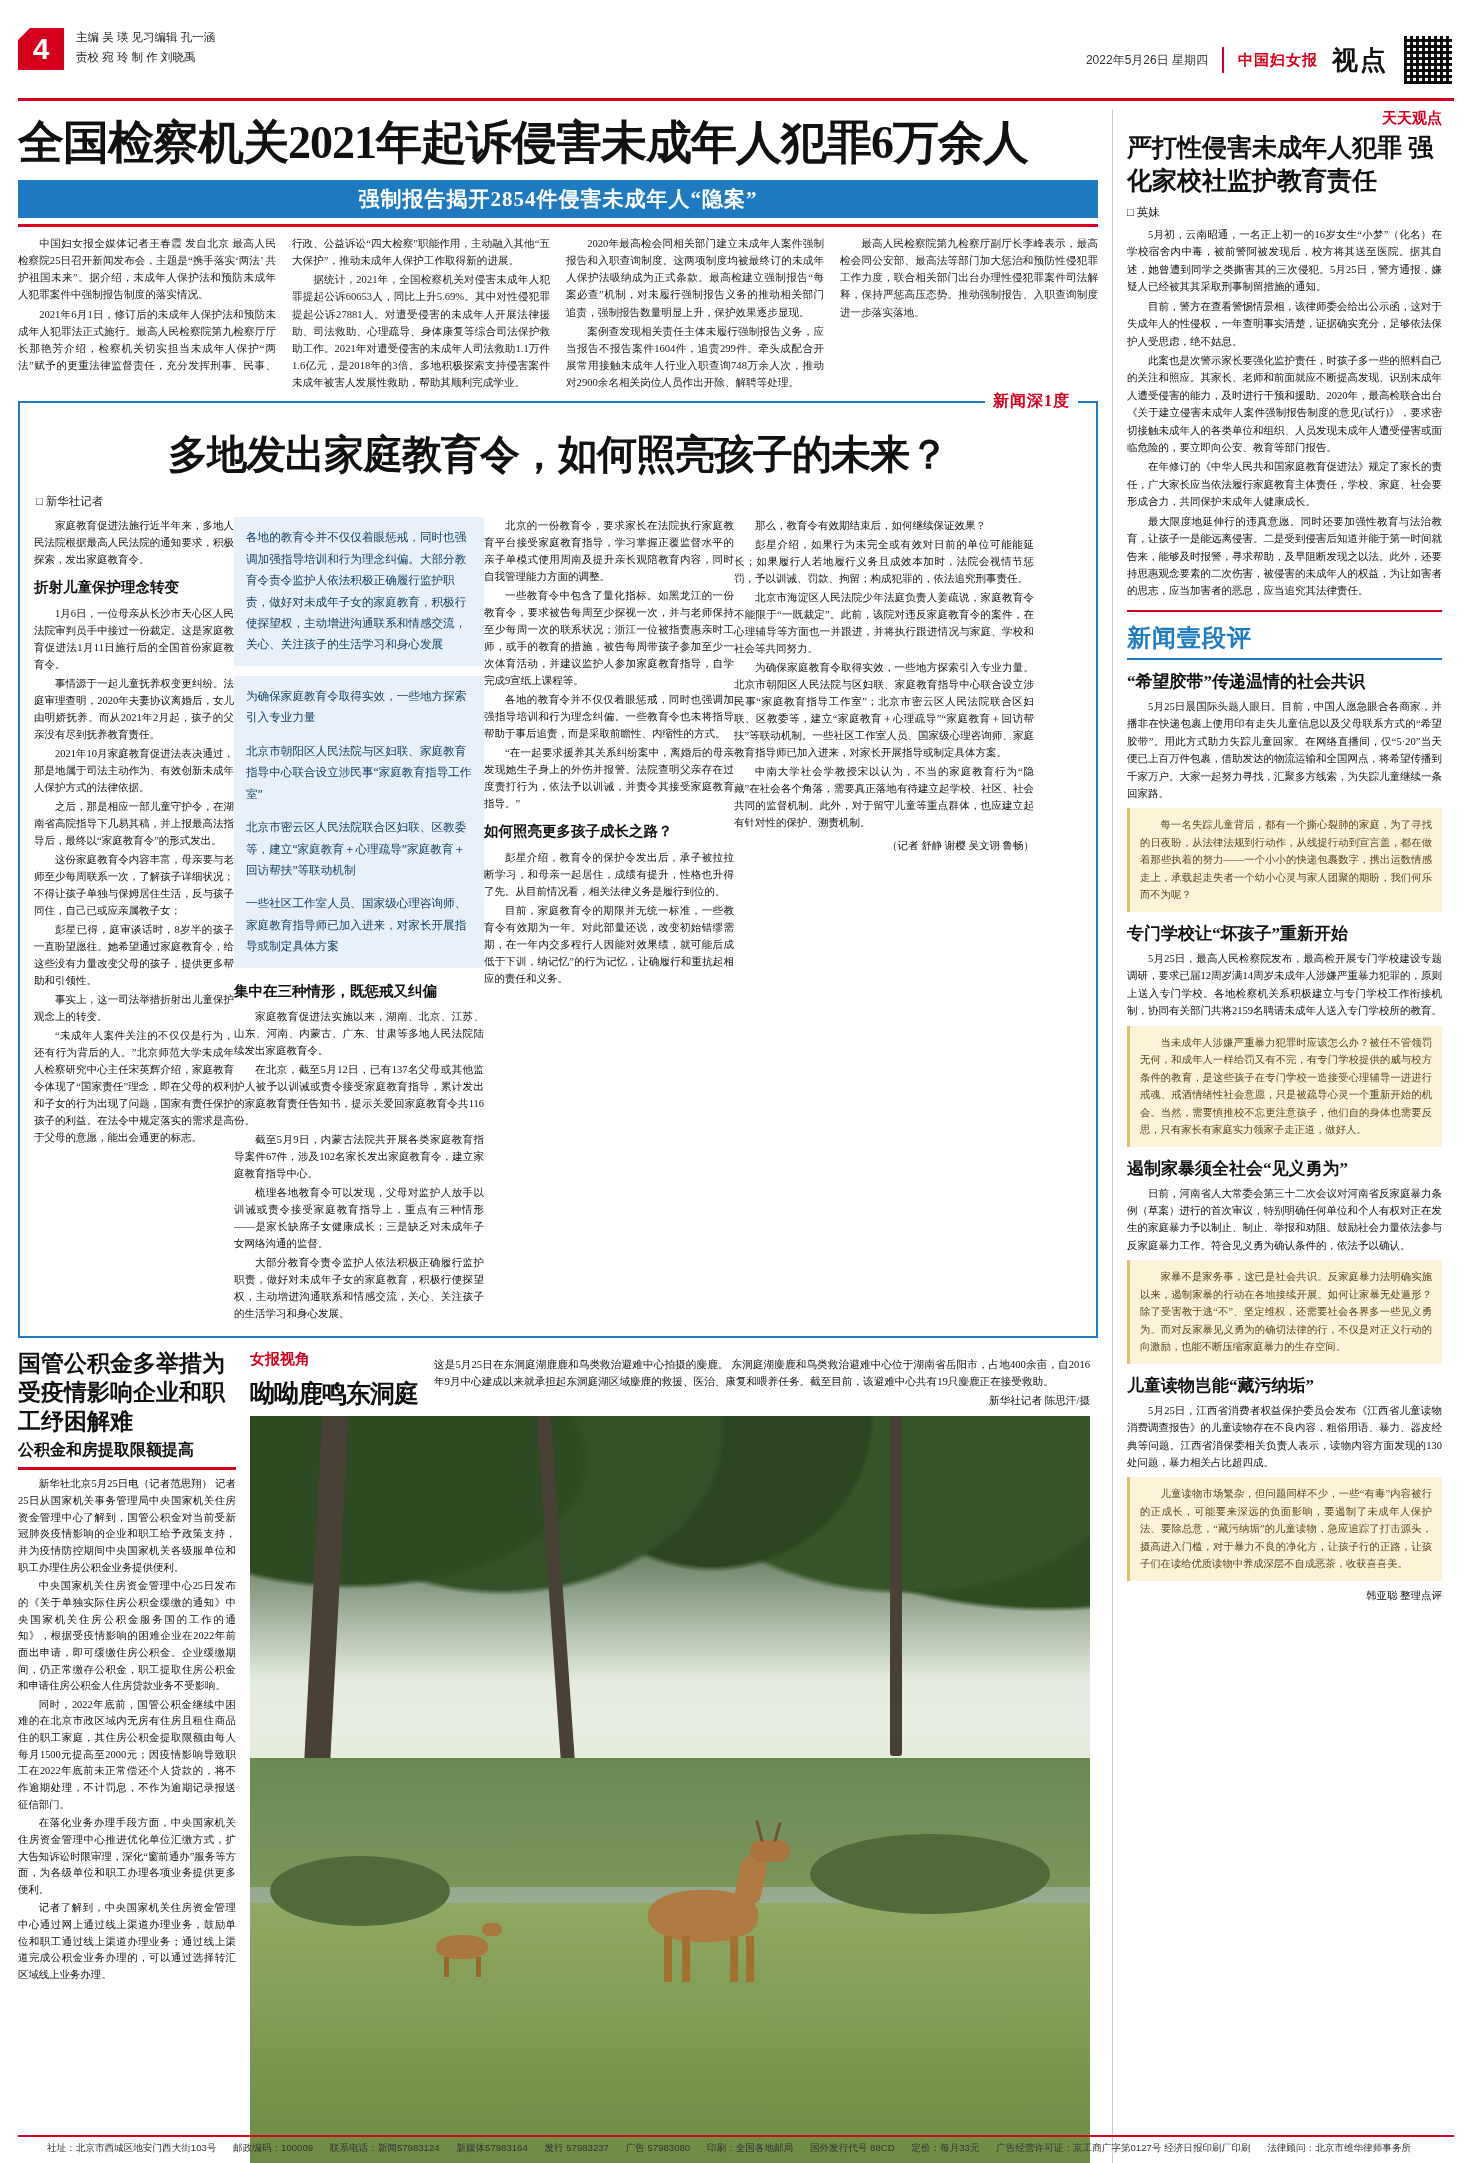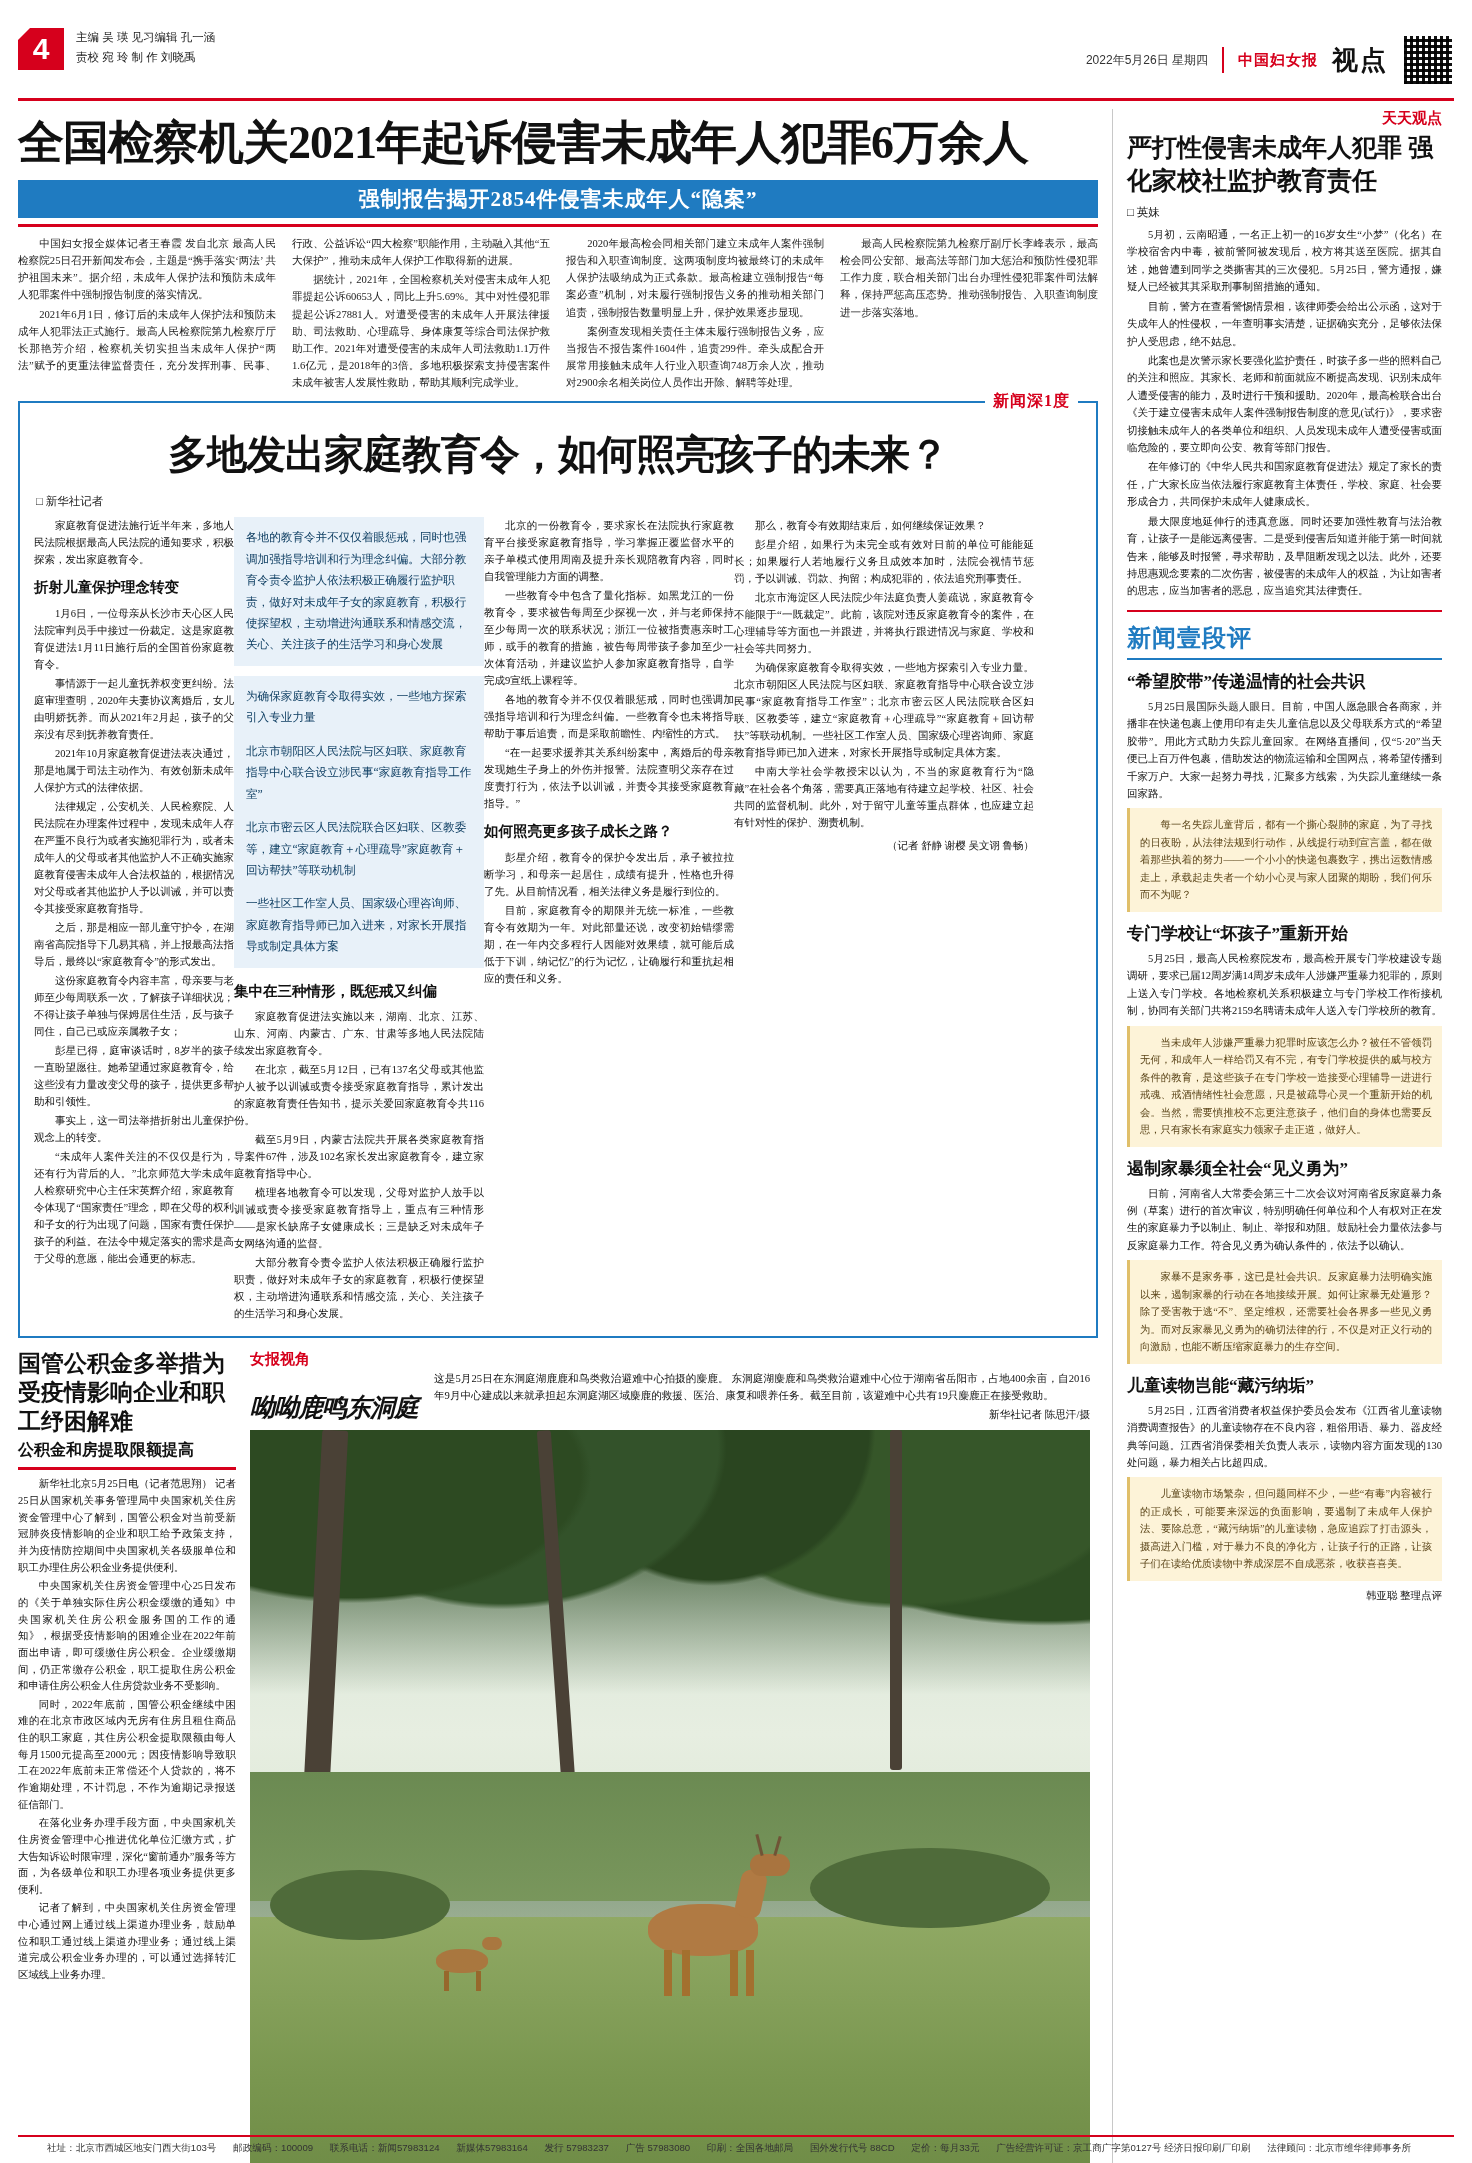--- a/index.html
+++ b/index.html
@@ -74,21 +74,21 @@
   .bl { width:218px; }
   .bl h3 { font-size:23px; font-weight:bold; line-height:1.25; margin:0 0 4px 0; }
   .bl h4 { font-size:16px; font-weight:bold; margin:2px 0 6px 0; }
   .bl .txt { font-size:10.4px; line-height:1.6; text-align:justify; }
   .bl .txt p { margin:0 0 2px 0; text-indent:2em; }
 
   .photo-block { width:840px; }
   .photo-head { display:flex; gap:14px; align-items:flex-end; }
   .ph-left { width:170px; }
   .ph-flag { color:#d6001c; font-weight:bold; font-size:15px; }
-  .ph-title { font-size:25px; font-weight:bold; letter-spacing:-1px; margin-top:22px;font-style:italic; }
+  .ph-title { font-size:25px; font-weight:bold; letter-spacing:-1px; margin-top:8px; }
   .ph-cap { flex:1; font-size:10.6px; line-height:1.6; text-align:justify; }
   .ph-cap .credit { text-align:right; display:block; margin-top:2px;}
   .photo { margin-top:6px; width:100%; height:760px; position:relative; overflow:hidden; }
 
   
   .rc-flag { text-align:right; color:#d6001c; font-weight:bold; font-size:15px; border-bottom:0; }
   .rc-head { font-size:25px; font-weight:bold; line-height:1.3; margin:4px 0 8px 0; }
   .rc-body { font-size:10.5px; line-height:1.66; text-align:justify; }
   .rc-body p { margin:0 0 2px 0; text-indent:2em; }
   .rc-rule { height:2px; background:#d6001c; margin:10px 0; }
@@ -181,21 +181,20 @@
         <div class="byline">□ 新华社记者</div>
 
         <div class="feature-cols">
 
           <div class="fc" style="width:200px">
             <p>家庭教育促进法施行近半年来，多地人民法院根据最高人民法院的通知要求，积极探索，发出家庭教育令。</p>
             <h4>折射儿童保护理念转变</h4>
             <p>1月6日，一位母亲从长沙市天心区人民法院审判员手中接过一份裁定。这是家庭教育促进法1月11日施行后的全国首份家庭教育令。</p>
             <p>事情源于一起儿童抚养权变更纠纷。法庭审理查明，2020年夫妻协议离婚后，女儿由明娇抚养。而从2021年2月起，孩子的父亲没有尽到抚养教育责任。</p>
             <p>2021年10月家庭教育促进法表决通过，那是地属于司法主动作为、有效创新未成年人保护方式的法律依据。</p>
-            <p>法律规定，公安机关、人民检察院、人民法院在办理案件过程中，发现未成年人存在严重不良行为或者实施犯罪行为，或者未成年人的父母或者其他监护人不正确实施家庭教育侵害未成年人合法权益的，根据情况对父母或者其他监护人予以训诫，并可以责令其接受家庭教育指导。</p>
             <p>之后，那是相应一部儿童守护令，在湖南省高院指导下几易其稿，并上报最高法指导后，最终以“家庭教育令”的形式发出。</p>
             <p>这份家庭教育令内容丰富，母亲要与老师至少每周联系一次，了解孩子详细状况；不得让孩子单独与保姆居住生活，反与孩子同住，自己已或应亲属教子女；</p>
             <p>彭星已得，庭审谈话时，8岁半的孩子一直盼望愿往。她希望通过家庭教育令，给这些没有力量改变父母的孩子，提供更多帮助和引领性。</p>
             <p>事实上，这一司法举措折射出儿童保护观念上的转变。</p>
             <p>“未成年人案件关注的不仅仅是行为，还有行为背后的人。”北京师范大学未成年人检察研究中心主任宋英辉介绍，家庭教育令体现了“国家责任”理念，即在父母的权利和子女的行为出现了问题，国家有责任保护孩子的利益。在法令中规定落实的需求是高于父母的意愿，能出会通更的标志。</p>
           </div>
 
           <div style="width:250px">
             <div class="tinted">
               <p>各地的教育令并不仅仅着眼惩戒，同时也强调加强指导培训和行为理念纠偏。大部分教育令责令监护人依法积极正确履行监护职责，做好对未成年子女的家庭教育，积极行使探望权，主动增进沟通联系和情感交流，关心、关注孩子的生活学习和身心发展</p>

